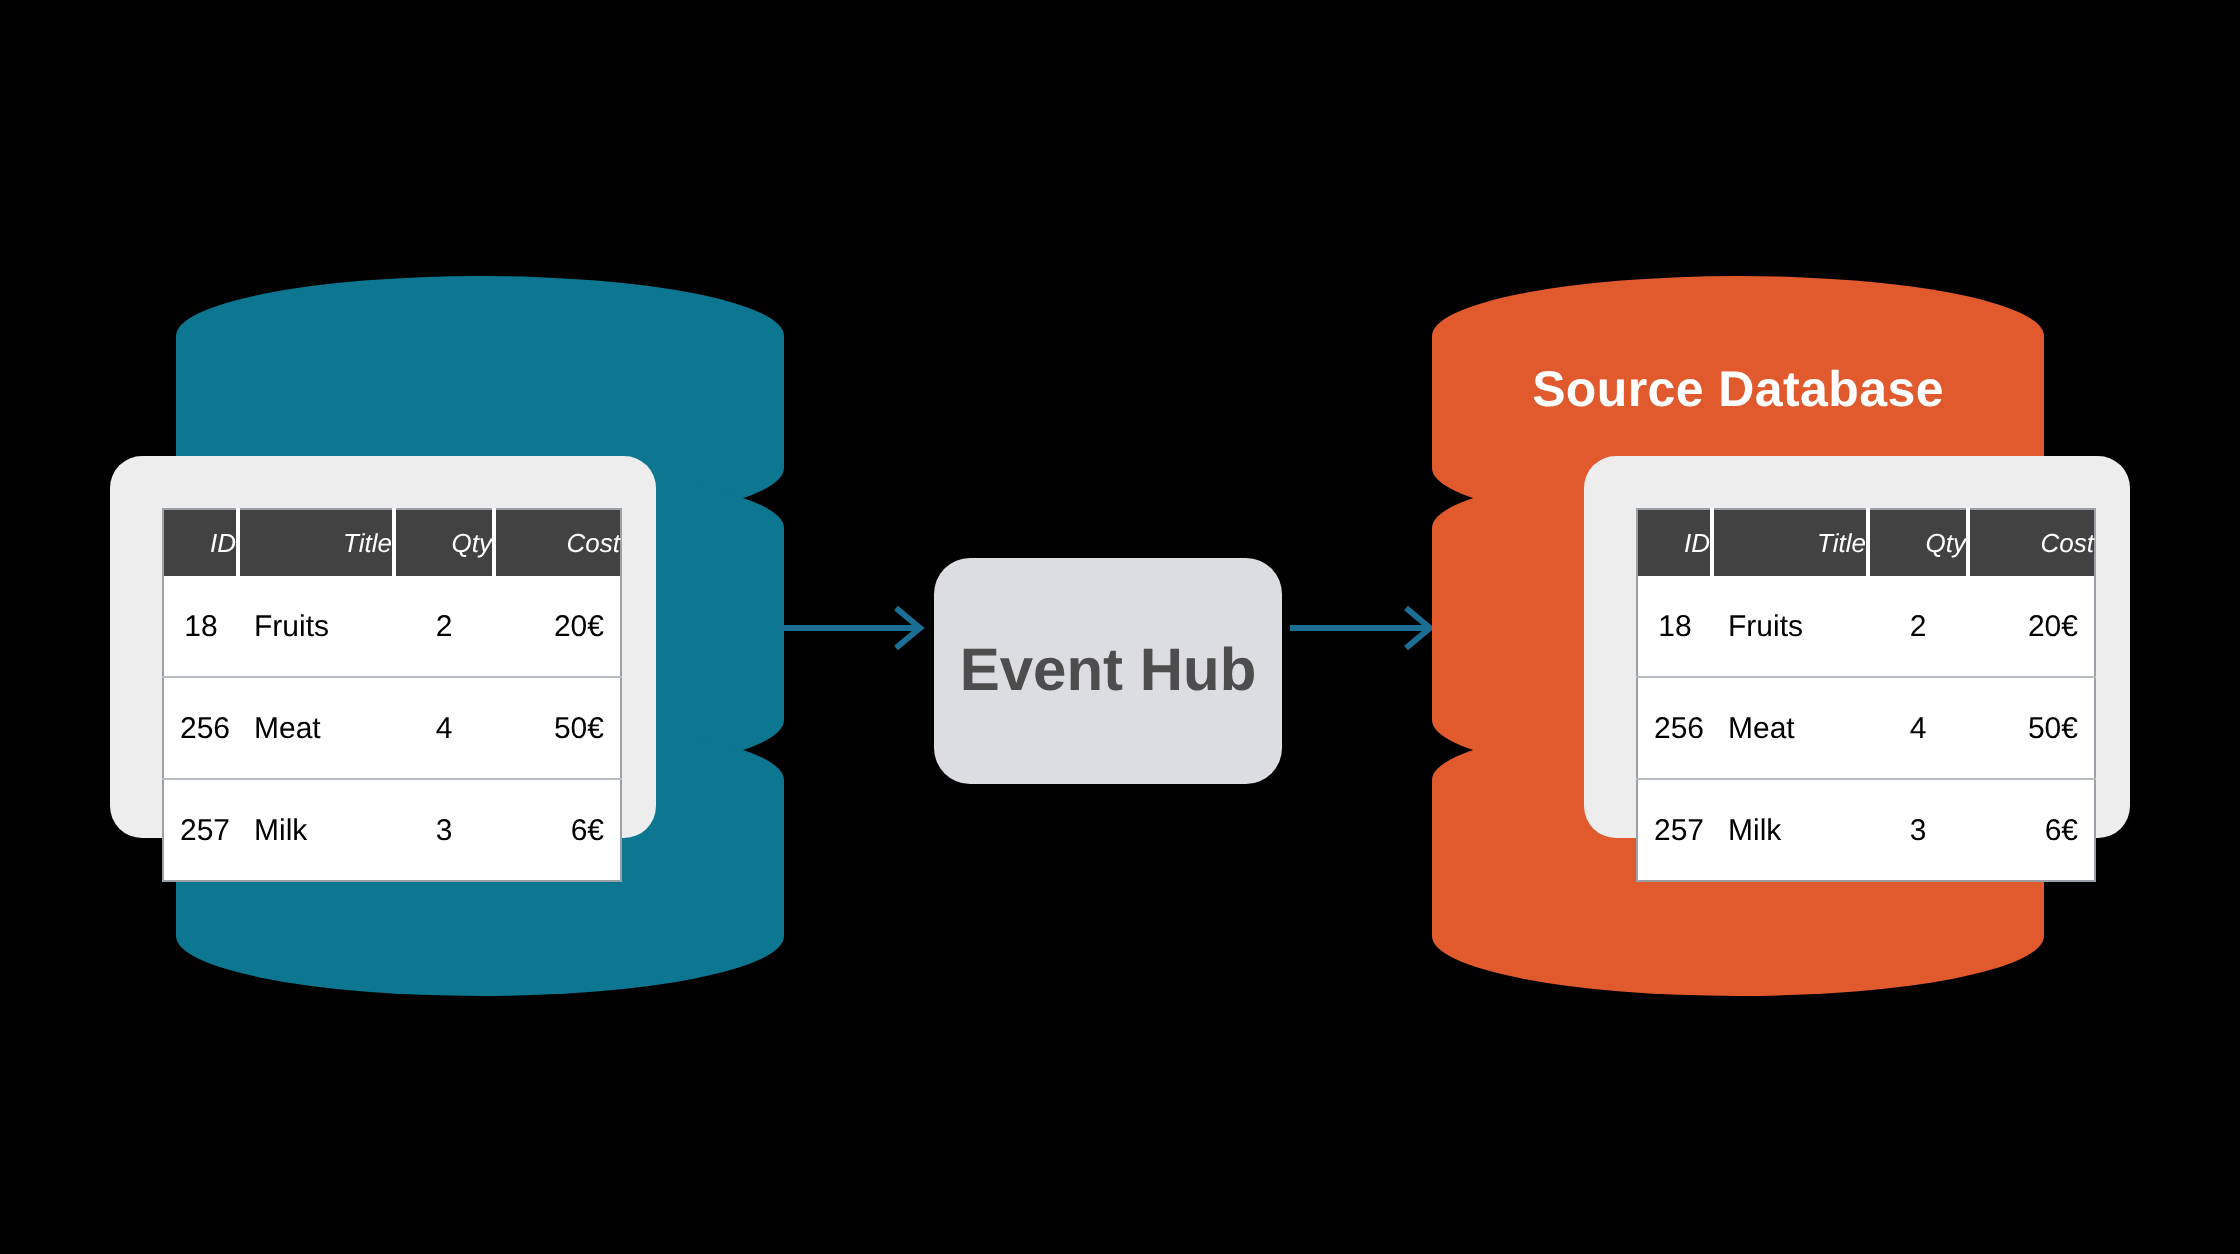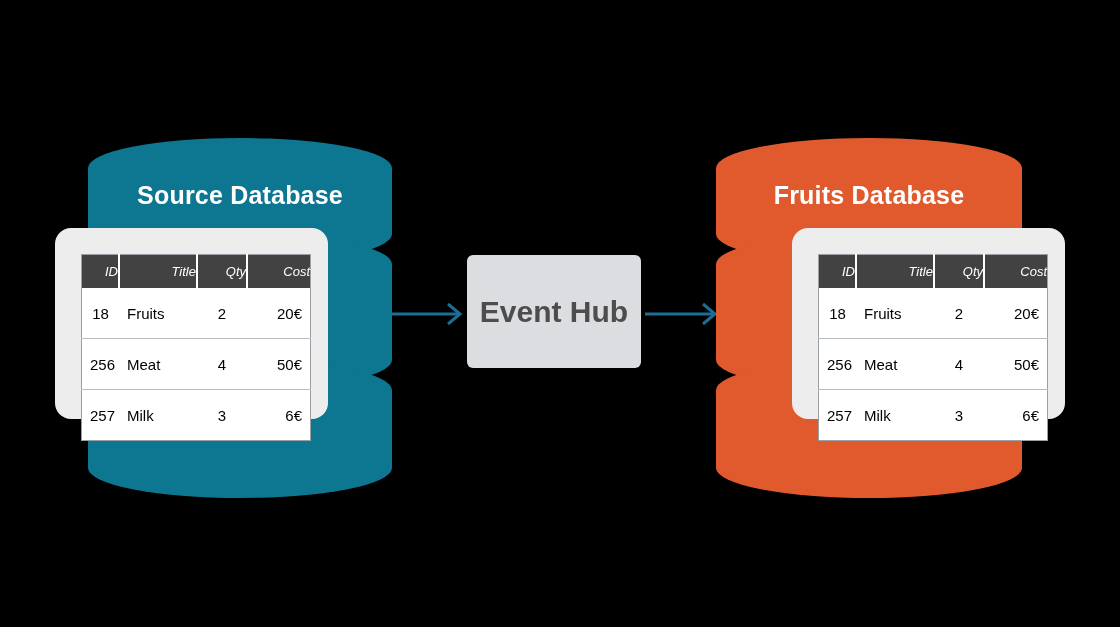--- a/index.html
+++ b/index.html
@@ -77,24 +77,25 @@
   .data-table tr:last-child td { border-bottom: none; }
   .col-id   { width: 36px;  text-align: center; }
   .col-title{ width: 76px;  }
   .col-qty  { width: 48px;  text-align: center; margin-top: 28px; }
   .col-cost { width: 62px;  text-align: right; }
 
   
   .event-hub {
     position: absolute;
     background: #dbdde0;
-    border-radius: 6px;
+    border-radius: 18px;
     display: flex;
     align-items: center;
     justify-content: center;
+    margin-top: 24px;
   }
   .event-hub-label {
     color: #4d4d4d;
     font-size: 30px;
     font-weight: bold;
     white-space: nowrap;
   }
 
   
   .arrow {
@@ -110,21 +111,20 @@
   <div class="db-cylinder" style="left:88px; top:138px;">
     <svg width="304" height="362" viewBox="0 0 304 362">
 
       <path d="M0,30 A152,30 0 0 1 304,30 L304,96 A152,30 0 0 1 0,96 Z" fill="#0d7792"></path>
 
       <path d="M0,126 A152,30 0 0 1 304,126 L304,222 A152,30 0 0 1 0,222 Z" fill="#0d7792"></path>
 
       <path d="M0,252 A152,30 0 0 1 304,252 L304,330 A152,30 0 0 1 0,330 Z" fill="#0d7792"></path>
     </svg>
   </div>
-  <div class="db-title" style="left:88px; top:181px; width:304px;">Source Database</div>
 
   <div class="data-card" style="left:55px; top:228px; width:273px; height:191px;">
     <table class="data-table" style="left:26px; top:26px; width:223px;">
       <thead>
         <tr>
           <th class="col-id">ID</th>
           <th class="col-title">Title</th>
           <th class="col-qty">Qty</th>
           <th class="col-cost">Cost</th>
         </tr>
@@ -170,21 +170,21 @@
     </svg>
   </div>
 
   <div class="db-cylinder" style="left:716px; top:138px;">
     <svg width="306" height="362" viewBox="0 0 306 362">
       <path d="M0,30 A153,30 0 0 1 306,30 L306,96 A153,30 0 0 1 0,96 Z" fill="#e05a2e"></path>
       <path d="M0,126 A153,30 0 0 1 306,126 L306,222 A153,30 0 0 1 0,222 Z" fill="#e05a2e"></path>
       <path d="M0,252 A153,30 0 0 1 306,252 L306,330 A153,30 0 0 1 0,330 Z" fill="#e05a2e"></path>
     </svg>
   </div>
-  <div class="db-title" style="left:716px; top:181px; width:306px;">Fruits Database</div>
+  <div class="db-title" style="left:716px; top:181px; width:306px;">Source Database</div>
 
   <div class="data-card" style="left:792px; top:228px; width:273px; height:191px;">
     <table class="data-table" style="left:26px; top:26px; width:223px;">
       <thead>
         <tr>
           <th class="col-id">ID</th>
           <th class="col-title">Title</th>
           <th class="col-qty">Qty</th>
           <th class="col-cost">Cost</th>
         </tr>

